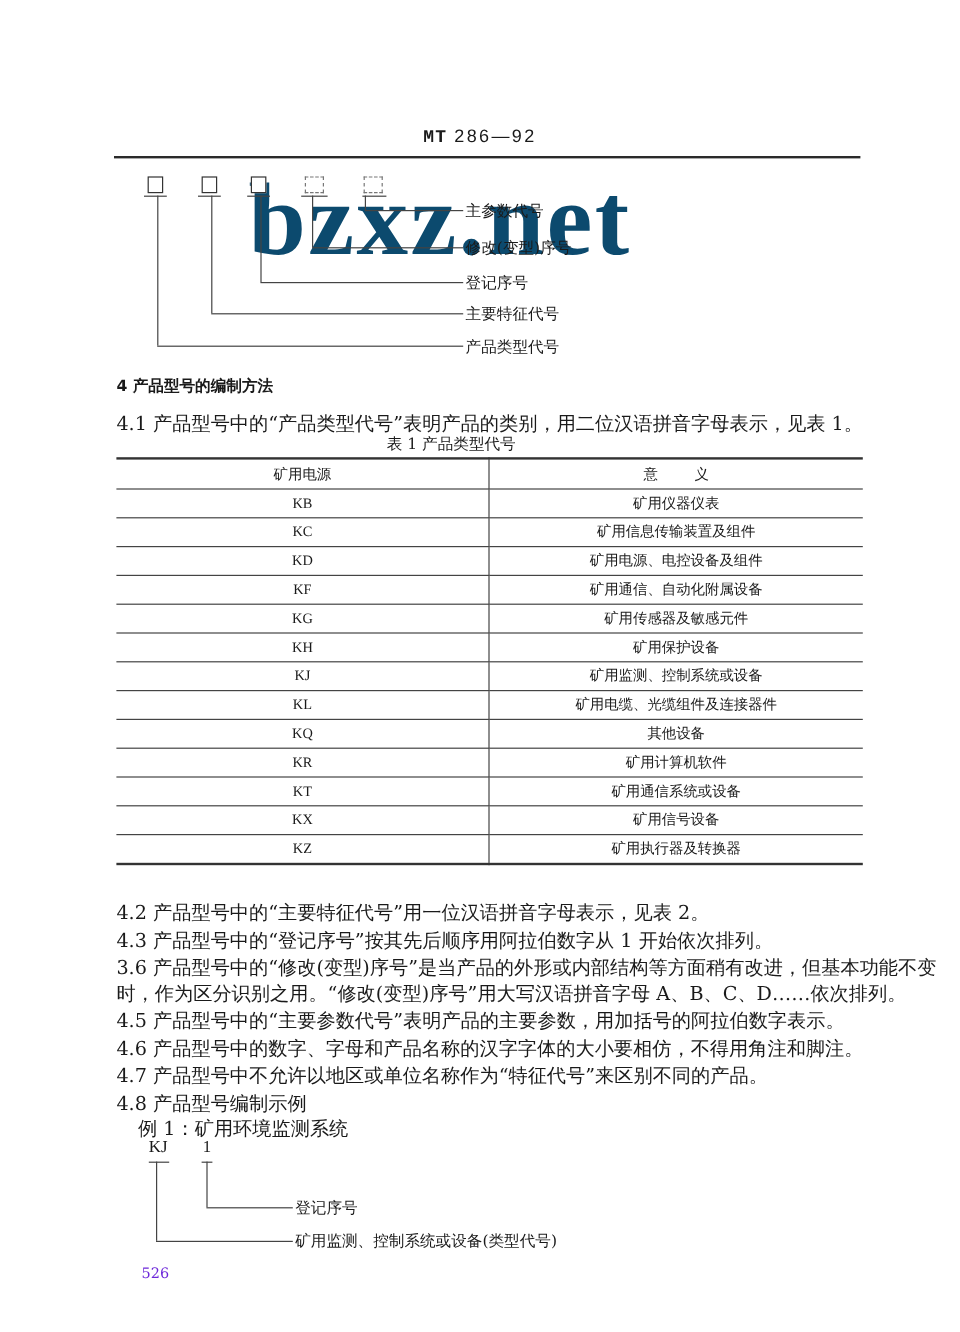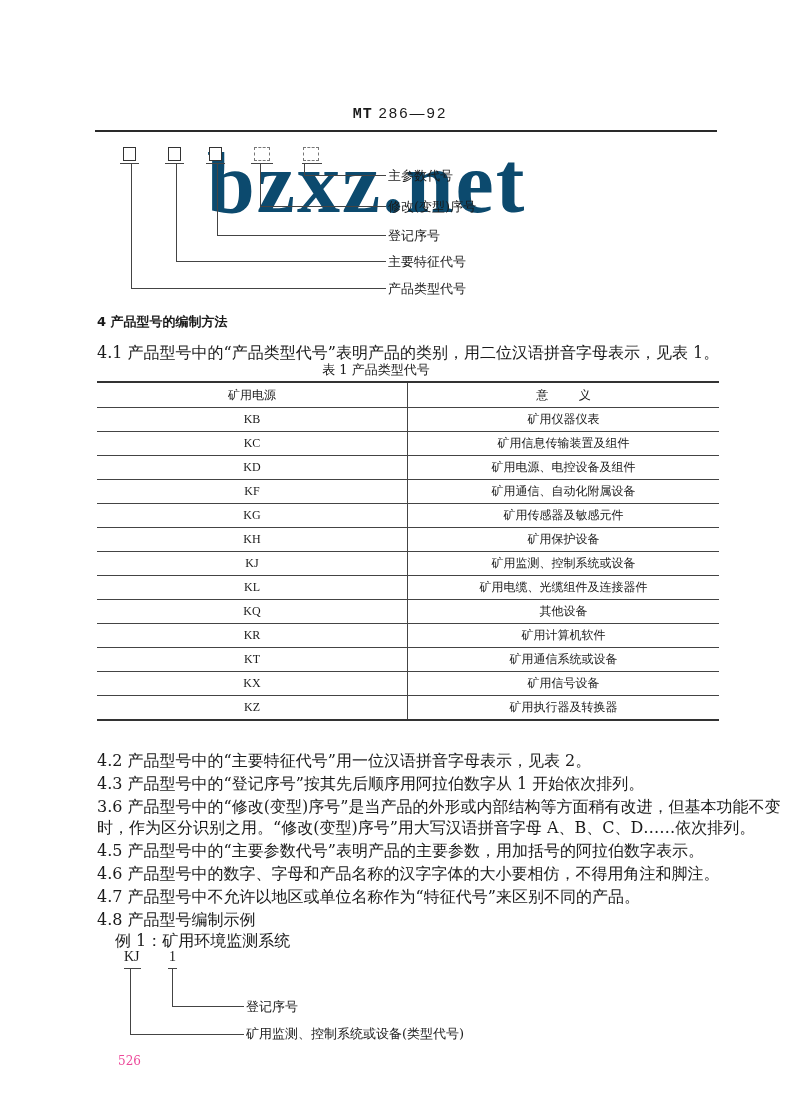--- a/index.html
+++ b/index.html
@@ -20,21 +20,21 @@
   .para { font-size:16px; white-space:nowrap; left:97px; }
   .cap { font-size:13px; left:0; width:752px; text-align:center; }
   table.t1 { position:absolute; left:97px; top:381px; width:622px; border-collapse:collapse;
              font-size:12px; }
   table.t1 td, table.t1 th { height:23px; text-align:center; border-bottom:1px solid #444; padding:0;
              font-weight:normal; }
   table.t1 { border-top:2px solid #333; border-bottom:2px solid #333; }
   table.t1 td.c1, table.t1 th.c1 { width:310px; border-right:1px solid #444;
              font-family:"Liberation Serif",serif; }
   table.t1 th { height:24px; }
-  .pnum { left:118px; top:1054px; font-size:12px; color:#ec4899; }
+  .pnum { left:118px; top:1054px; font-size:12px; color:#6d28d9; }
   .ex { font-size:14px; font-family:"Liberation Serif",serif; }
 </style>
 </head>
 <body>
 
 <div class="abs hdr">
   <b>MT</b>
   <span>286—92</span>
 </div>
 <div class="abs rule"></div>

